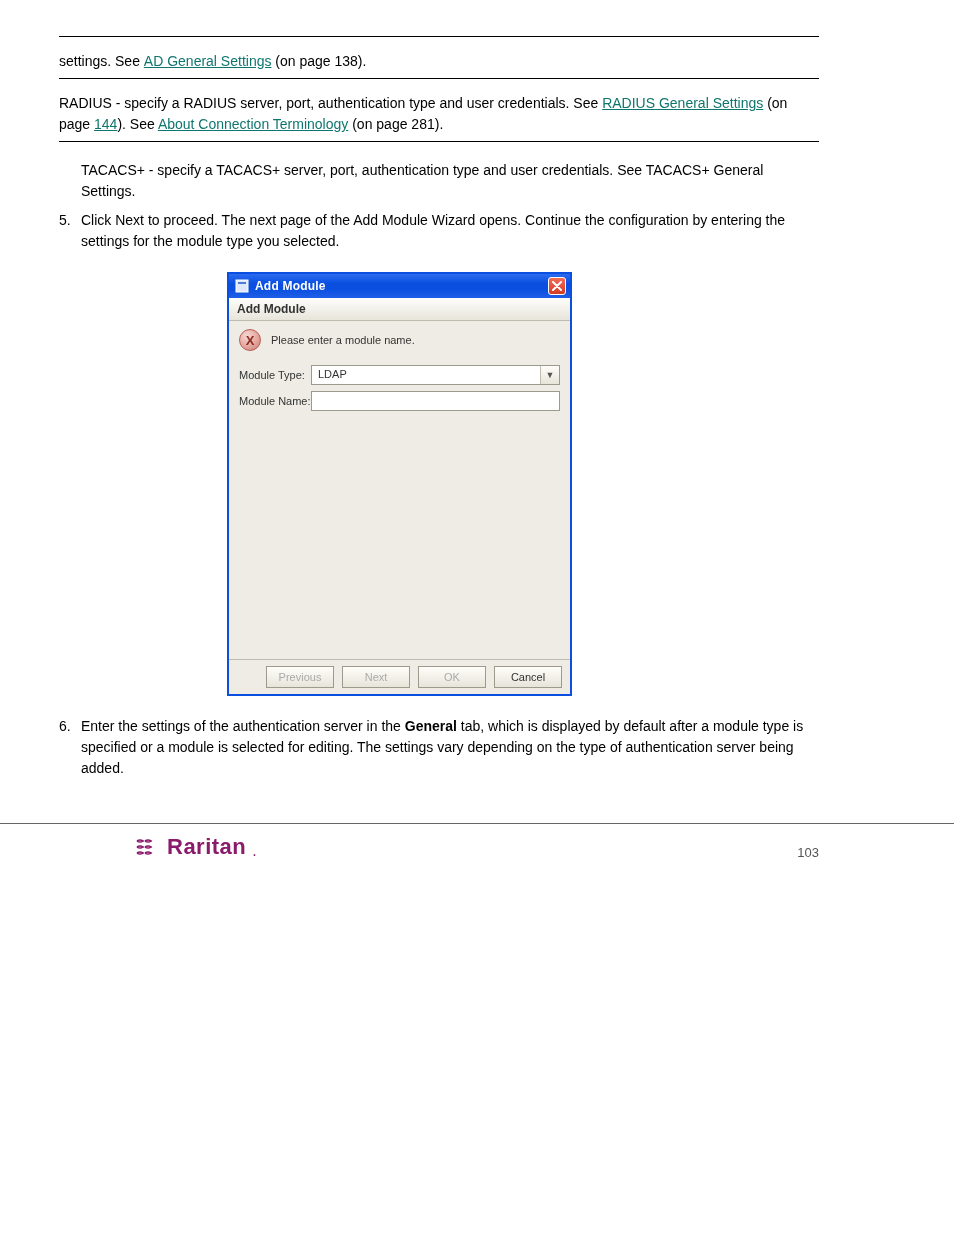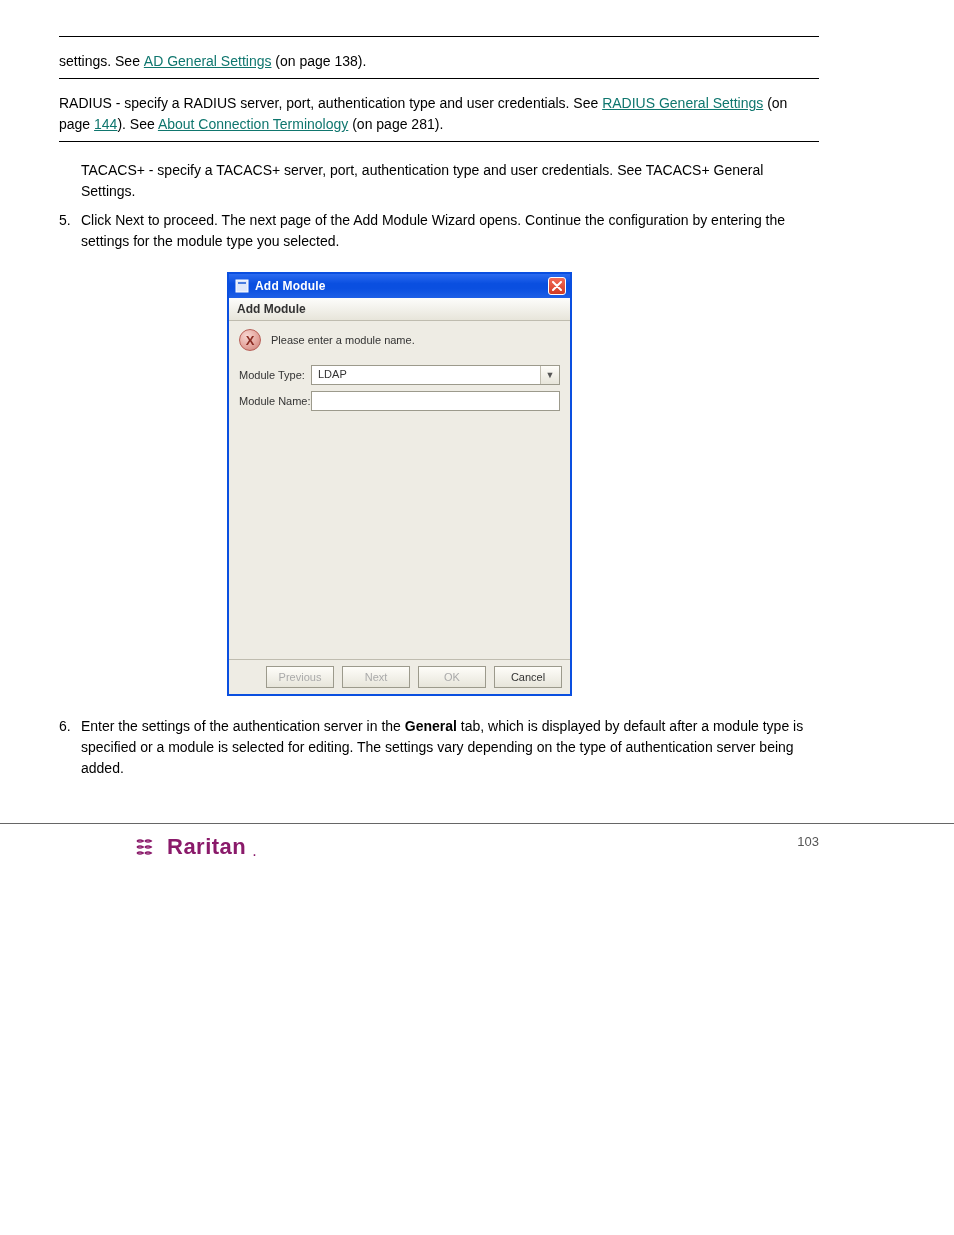--- a/index.html
+++ b/index.html
@@ -317,21 +317,21 @@
   <div class="step">
     <div class="num">6.</div>
     <div class="body">
       <span>Enter the settings of the authentication server in the </span><span class="bold">General</span><span> tab, which is displayed by default after a module type is specified or a module is selected for editing. The settings vary depending on the type of authentication server being added.</span>
     </div>
   </div>
 
 </div>
 
 <div class="footer">
-  <div style="display:flex; justify-content:space-between; align-items:flex-start;">
+  <div style="display:flex; justify-content:space-between; align-items:flex-end;">
     <div class="brand">
       <svg width="26" height="20" viewBox="0 0 26 20">
         <g stroke="#8a1a6a" stroke-width="1.6" fill="none">
           <path d="M2 4 Q5 2 8 4 Q5 6 2 4"></path>
           <path d="M2 10 Q5 8 8 10 Q5 12 2 10"></path>
           <path d="M2 16 Q5 14 8 16 Q5 18 2 16"></path>
           <path d="M10 4 Q13 2 16 4 Q13 6 10 4"></path>
           <path d="M10 10 Q13 8 16 10 Q13 12 10 10"></path>
           <path d="M10 16 Q13 14 16 16 Q13 18 10 16"></path>
         </g>

